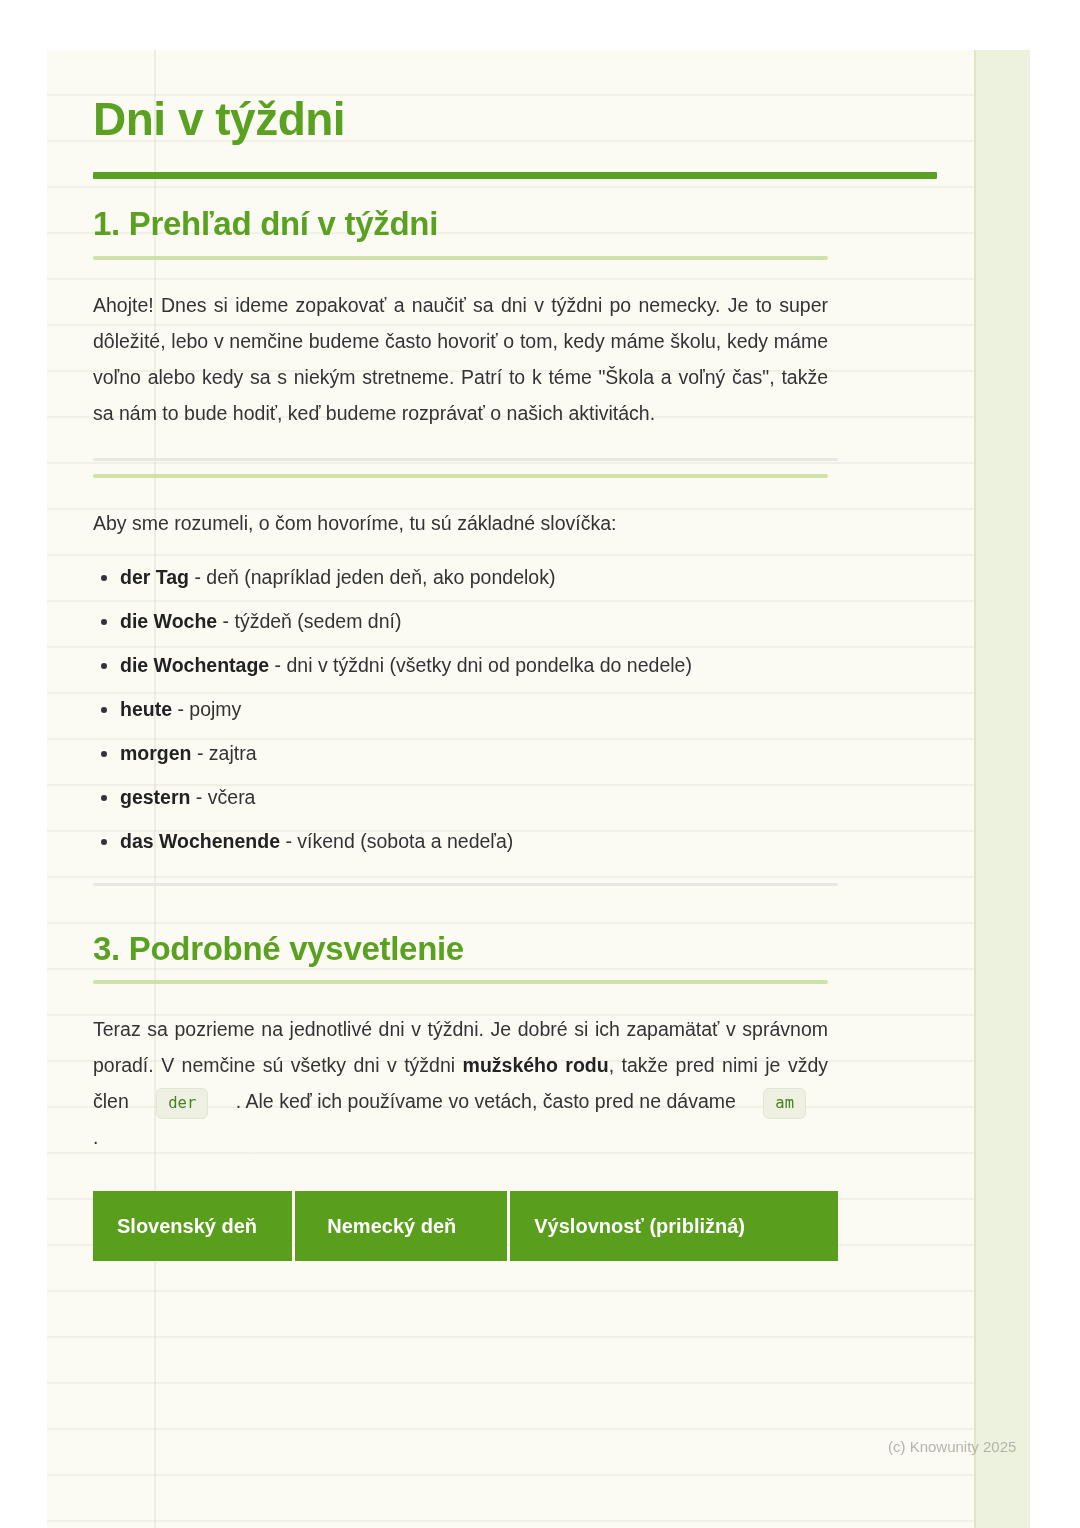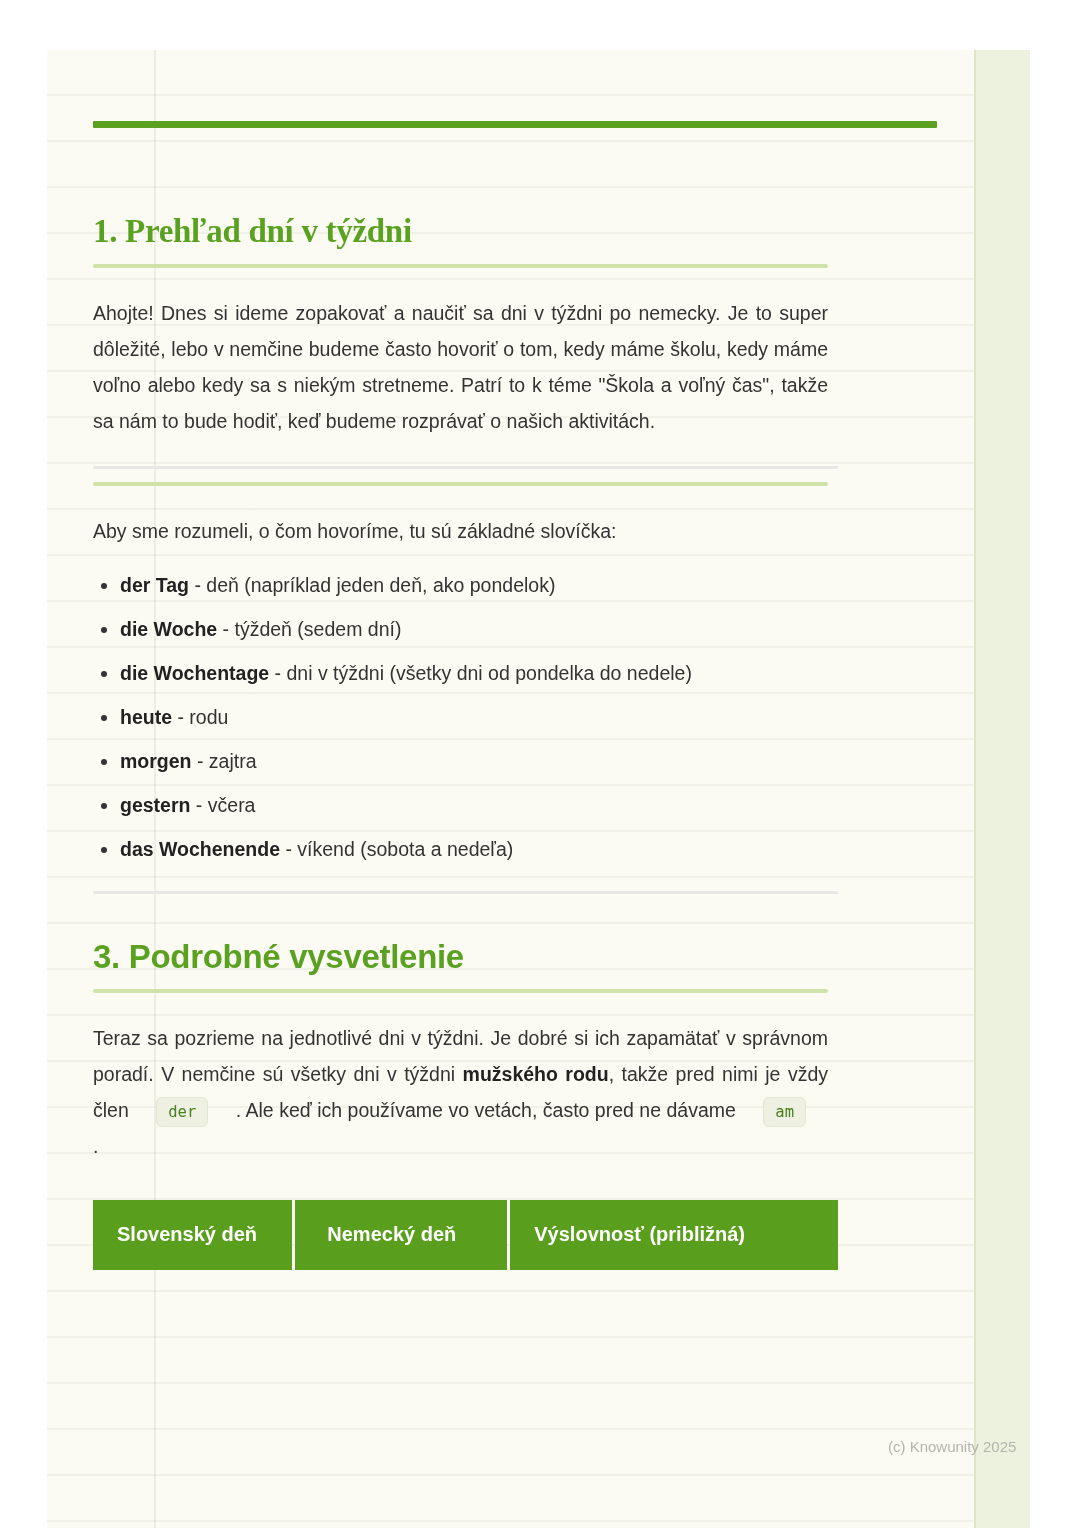--- a/index.html
+++ b/index.html
@@ -55,21 +55,21 @@
     margin-top: 27px;
     border-radius: 1px;
   }
   h2 {
     font-size: 33px;
     font-weight: 800;
     letter-spacing: -0.3px;
     color: #5ba121;
     line-height: 1.15;
   }
-  .mt-s1 { margin-top: 85px; font-family: Liberation Serif, serif; }
+  .mt-s1 { margin-top: 26px; }
   .mt-s2 { margin-top: 46px; }
   .mt-s3 { margin-top: 44px; }
   .h2-rule {
     width: 735px;
     height: 4px;
     background: #cfe2a8;
     margin-top: 13px;
     border-radius: 2px;
   }
   p.body-text {
@@ -145,36 +145,37 @@
     z-index: 5;
   }
 </style>
 </head>
 <body>
 
 <div class="page">
   <div class="margin-line"></div>
 
   <div class="content">
+    <h1>Dni v týždni</h1>
     <div class="h1-rule"></div>
 
     <h2 class="mt-s1">1. Prehľad dní v týždni</h2>
     <div class="h2-rule"></div>
     <p class="body-text">Ahojte! Dnes si ideme zopakovať a naučiť sa dni v týždni po nemecky. Je to super dôležité, lebo v nemčine budeme často hovoriť o tom, kedy máme školu, kedy máme voľno alebo kedy sa s niekým stretneme. Patrí to k téme "Škola a voľný čas", takže sa nám to bude hodiť, keď budeme rozprávať o našich aktivitách.</p>
 
     <div class="divider"></div>
 
     <div class="h2-rule"></div>
     <p class="body-text">Aby sme rozumeli, o čom hovoríme, tu sú základné slovíčka:</p>
 
     <ul class="terms">
       <li><span class="term">der Tag</span><span> - deň (napríklad jeden deň, ako pondelok)</span></li>
       <li><span class="term">die Woche</span><span> - týždeň (sedem dní)</span></li>
       <li><span class="term">die Wochentage</span><span> - dni v týždni (všetky dni od pondelka do nedele)</span></li>
-      <li><span class="term">heute</span><span> - rodu</span></li>
+      <li><span class="term">heute</span><span> - pojmy</span></li>
       <li><span class="term">morgen</span><span> - zajtra</span></li>
       <li><span class="term">gestern</span><span> - včera</span></li>
       <li><span class="term">das Wochenende</span><span> - víkend (sobota a nedeľa)</span></li>
     </ul>
 
     <div class="divider"></div>
 
     <h2 class="mt-s3">3. Podrobné vysvetlenie</h2>
     <div class="h2-rule"></div>
     <p class="body-text"><span>Teraz sa pozrieme na jednotlivé dni v týždni. Je dobré si ich zapamätať v správnom poradí. V nemčine sú všetky dni v týždni </span><span class="term">mužského rodu</span><span>, takže pred nimi je vždy člen </span><code class="chip">der</code><span> . Ale keď ich používame vo vetách, často pred ne dávame </span><code class="chip">am</code><span> .</span></p>

